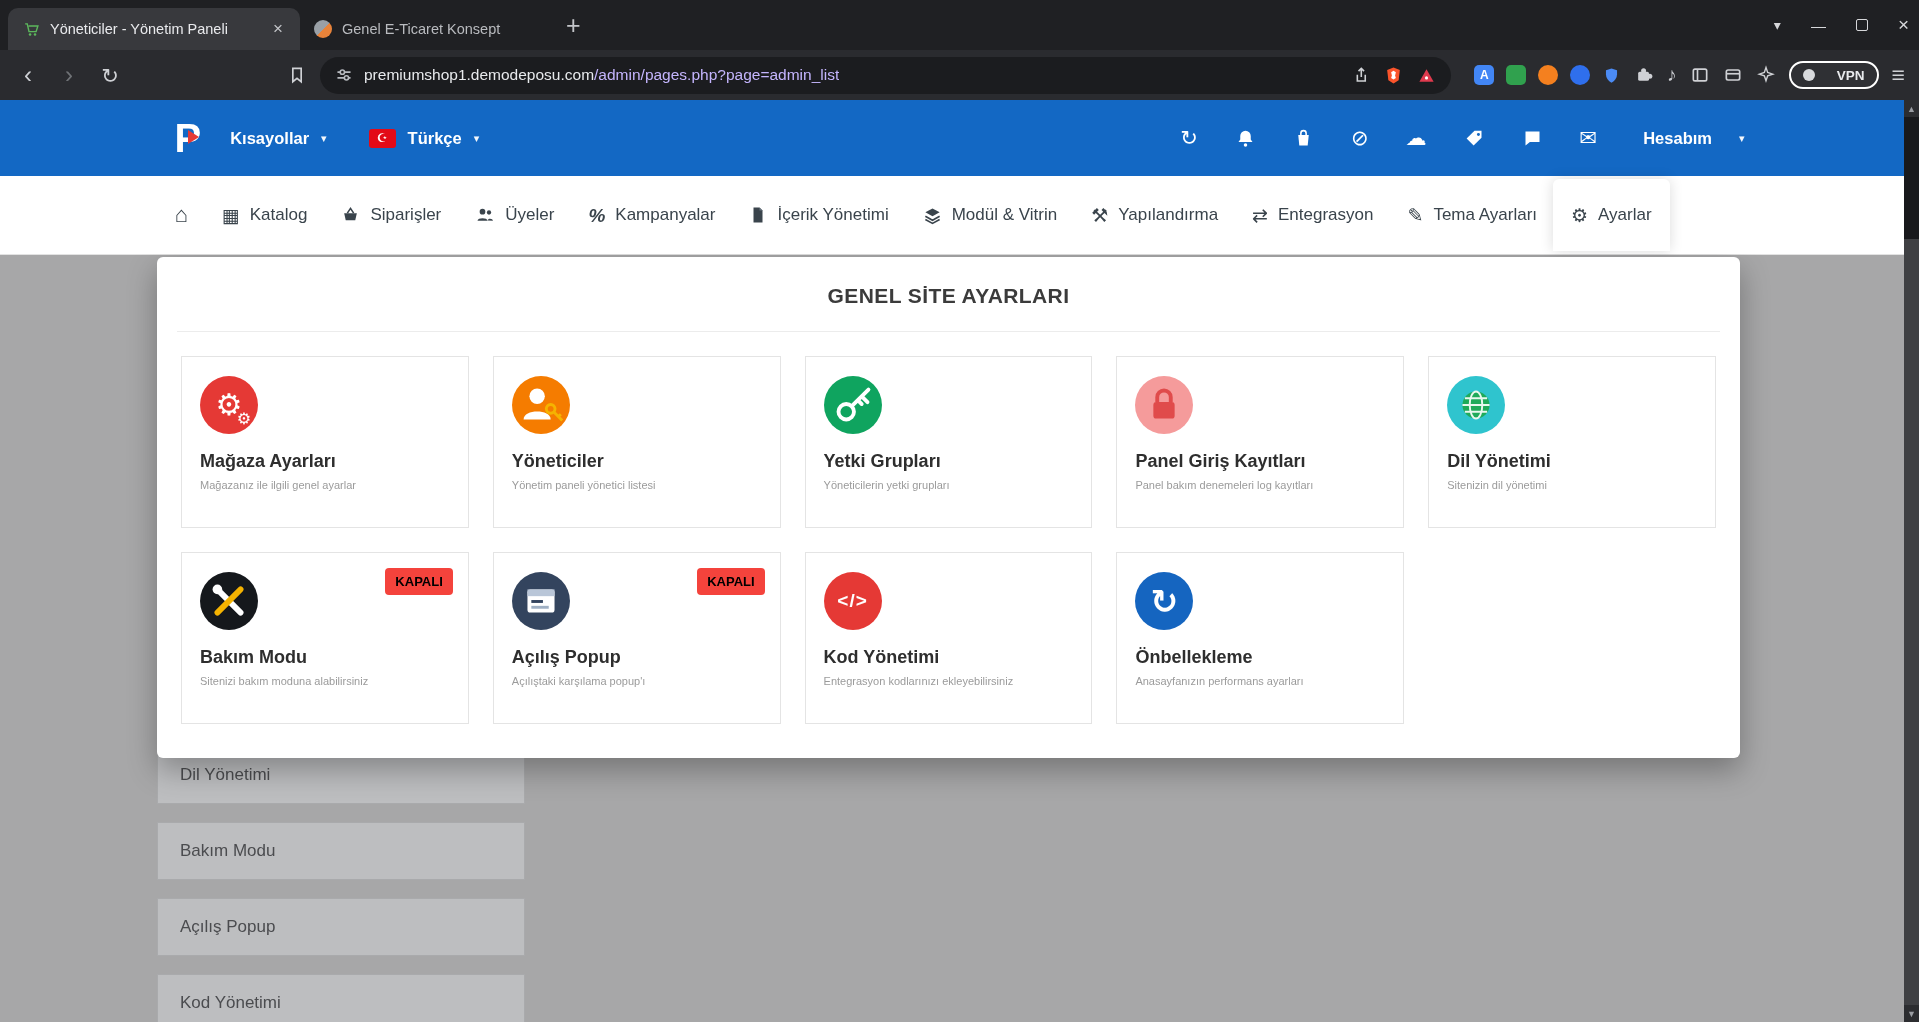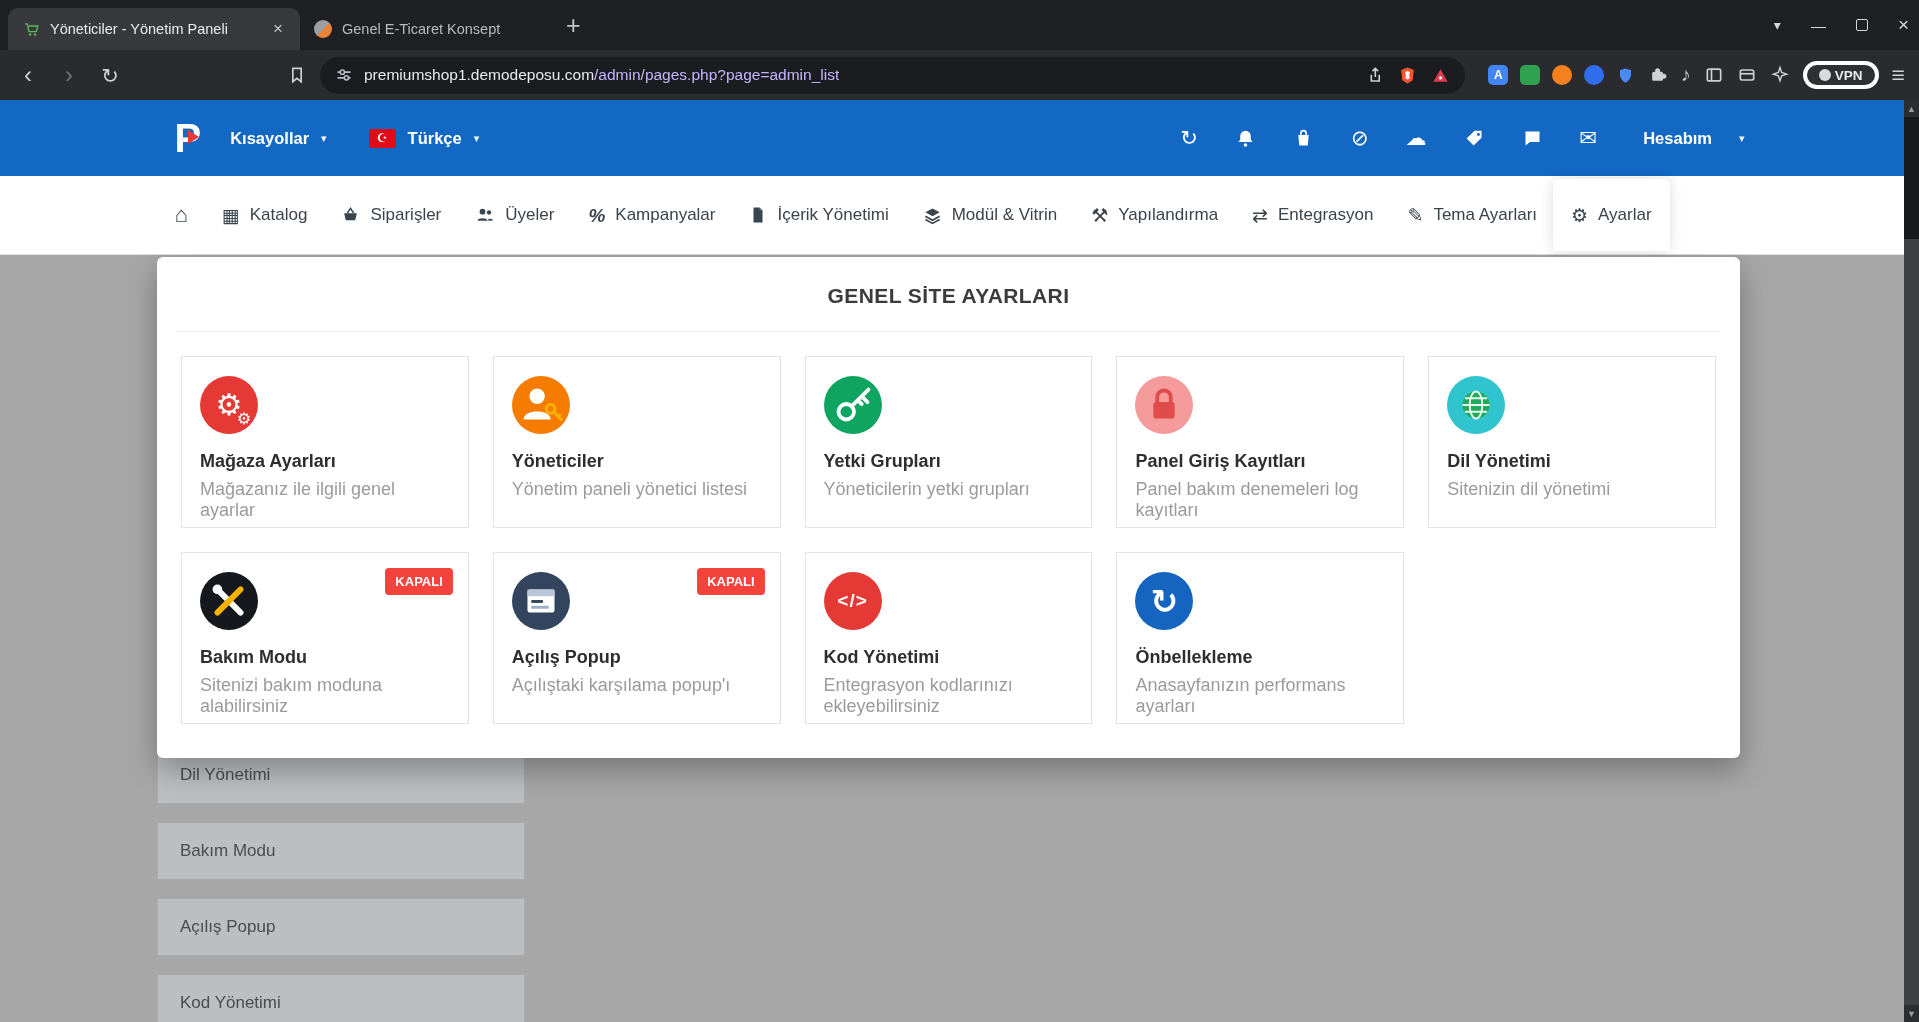--- a/index.html
+++ b/index.html
@@ -30,21 +30,21 @@
 .urlbar{flex:1;height:37px;background:#1b1c1f;border-radius:19px;display:flex;align-items:center;gap:11px;padding:0 15px;cursor:text}
 .url-text{font-size:15.5px;white-space:nowrap;overflow:hidden}
 .url-domain{color:#e8eaed}
 .url-path{color:#c4b5fd}
 .url-right{margin-left:auto;display:flex;align-items:center;gap:14px}
 .ext-cluster{display:flex;align-items:center;gap:12px;margin-left:10px}
 .ext{width:20px;height:20px;border-radius:5px;display:flex;align-items:center;justify-content:center;font-size:12px;font-weight:bold;color:#fff;cursor:pointer}
 .ext.round{border-radius:50%}
 .chrome-icon{display:flex;align-items:center;justify-content:center;cursor:pointer}
 .glyph-icon{color:#cfd1d5;font-size:19px;cursor:pointer}
-.vpn-pill{display:flex;align-items:center;gap:4px;height:28px;padding:8px 12px;border:4px solid #ffffff;border-radius:15px;background:#2f3034;color:#e8eaed;font-size:13.5px;font-weight:bold;cursor:pointer}
+.vpn-pill{display:flex;align-items:center;gap:22px;height:28px;padding:8px 12px;border:2px solid #ffffff;border-radius:15px;background:#2f3034;color:#e8eaed;font-size:13.5px;font-weight:bold;cursor:pointer}
 .vpn-dot{width:12px;height:12px;border-radius:50%;background:#d8dadd;display:inline-block}
 
 
 .appheader{height:76px;background:#1368c4;display:flex;align-items:center;color:#fff}
 .appheader-inner{width:1570px;margin:0 auto;display:flex;align-items:center}
 .logo{position:relative;font-weight:800;font-size:40px;line-height:1;cursor:pointer;letter-spacing:-1px}
 .logo-accent{position:absolute;left:13px;top:12px;width:0;height:0;border-left:11px solid #e53935;border-top:7px solid transparent;border-bottom:7px solid transparent}
 .hdr-drop{display:flex;align-items:center;gap:12px;font-size:16.5px;font-weight:bold;cursor:pointer}
 .hdr-chev{font-size:11px;opacity:.95}
 .flag{width:27px;height:19px;border-radius:3px;background:#e30a17;display:flex;align-items:center;justify-content:center;color:#fff;font-size:12px}
@@ -68,22 +68,22 @@
 .menu-title{text-align:center;font-size:21px;font-weight:bold;color:#3b3b3b;padding:27px 0 23px;letter-spacing:.4px}
 .menu-divider{border-top:1px solid #ececec;margin:0 20px}
 .cards{display:grid;grid-template-columns:repeat(5,1fr);gap:24px;padding:24px 24px}
 .card{position:relative;background:#fff;border:1px solid #e4e4e4;padding:19px 18px;height:172px;cursor:pointer}
 .card-icon{width:58px;height:58px;border-radius:50%;display:flex;align-items:center;justify-content:center;position:relative;color:#fff}
 .gear-main{font-size:30px;line-height:1}
 .gear-small{position:absolute;right:7px;bottom:7px;font-size:16px;line-height:1}
 .code-glyph{font-size:19px;font-weight:bold;letter-spacing:1px}
 .sync-glyph{font-size:33px;font-weight:bold;line-height:1}
 .card-title{margin-top:17px;font-size:18px;font-weight:bold;color:#2e2e2e}
-.card-sub{margin-top:7px;font-size:18px;color:#9b9b9b}
-.badge{position:absolute;top:15px;right:15px;background:#f4433c;color:#ffffff;font-size:13px;font-weight:bold;padding:6px 10px;border-radius:4px}
+.card-sub{margin-top:7px;font-size:11px;color:#9b9b9b}
+.badge{position:absolute;top:15px;right:15px;background:#f4433c;color:#000000;font-size:13px;font-weight:bold;padding:6px 10px;border-radius:4px}
 
 
 .c-red{background:#e53935}.c-blue{background:#1f66b8}.c-orange{background:#f57c00}.c-green{background:#0fa45f}
 .c-pink{background:#f59b9b}.c-teal{background:#2fc4ce}.c-black{background:#15181c}.c-navy{background:#33445e}
 .c-cacheblue{background:#1565c0}
 
 
 .scrollbar{position:absolute;right:0;top:100px;bottom:0;width:15px;background:#3f4043;display:flex;flex-direction:column;z-index:30}
 .sb-btn{height:17px;background:#2c2d30;color:#9a9da2;font-size:9px;display:flex;align-items:center;justify-content:center;cursor:pointer}
 .sb-btn.bottom{margin-top:auto}

